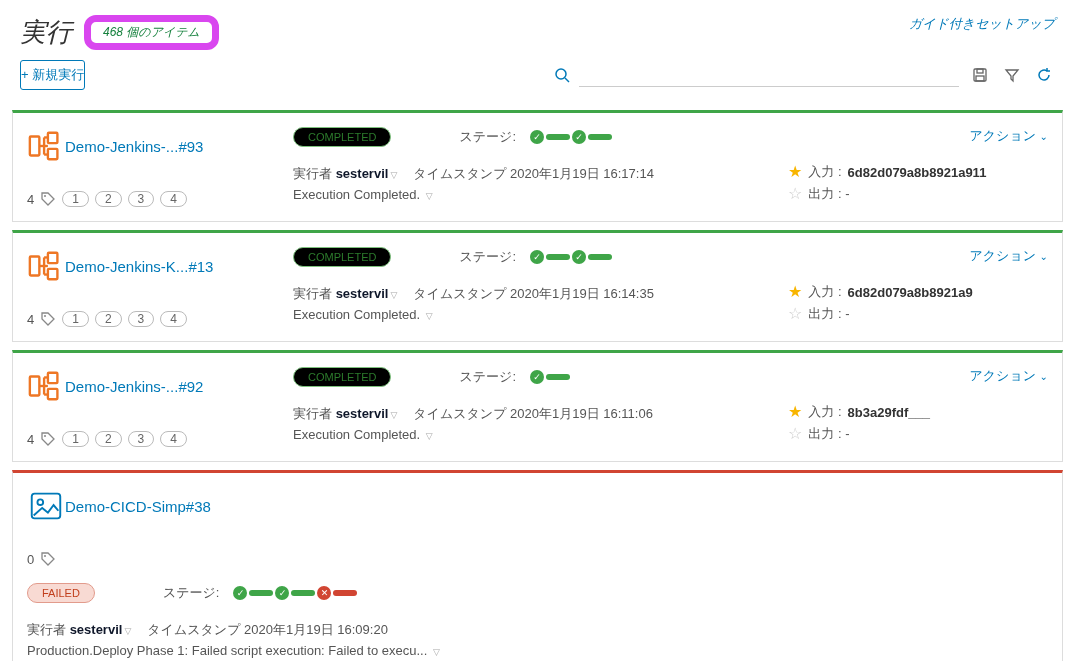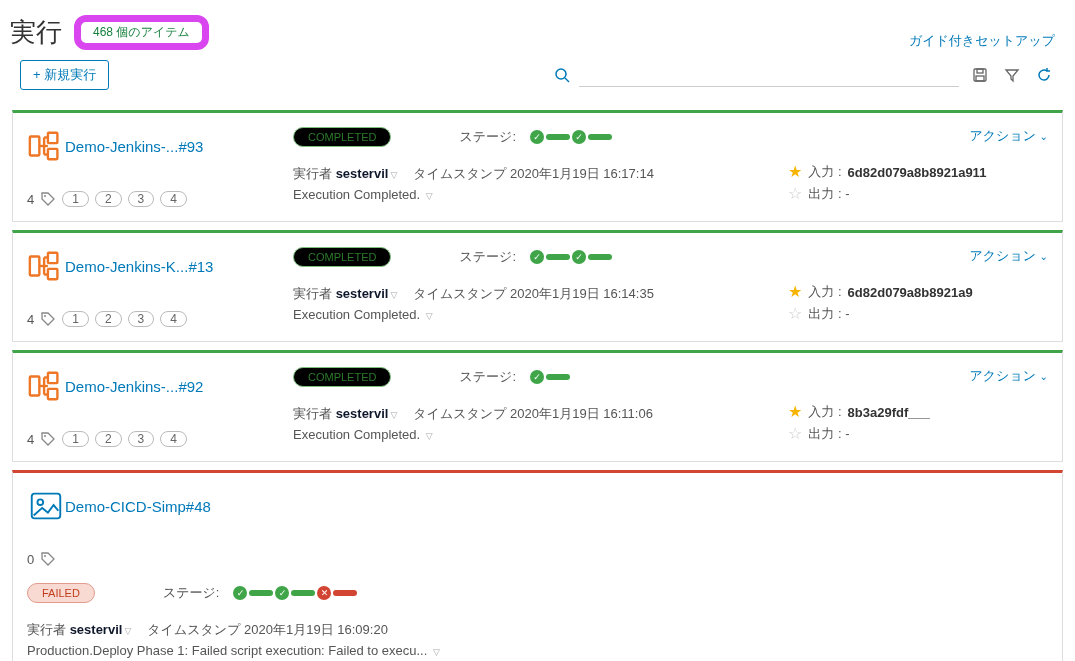--- a/index.html
+++ b/index.html
@@ -1,22 +1,22 @@
 <!DOCTYPE html>
 <html><head>
 <meta charset="utf-8">
 <style>
 * { box-sizing: border-box; margin: 0; padding: 0; }
 body { font-family: "Segoe UI", Arial, sans-serif; background: #fff; width: 1075px; font-size: 13px; color: #333; }
-.header { display: flex; align-items: flex-end; padding: 15px 20px 10px 10px; }
+.header { display: flex; align-items: flex-start; padding: 15px 20px 10px 20px; font-style: italic; }
 .page-title { font-size: 26px; font-weight: 400; color: #333; margin-right: 12px; }
 .item-count-badge { border: 7px solid #d946ef; border-radius: 12px; padding: 2px 12px; font-size: 12px; color: #15803d; }
 .header-right { margin-left: auto; color: #0079b8; font-size: 13px; cursor: pointer; }
 .toolbar { display: flex; align-items: center; padding: 0 20px 12px 20px; gap: 10px; }
-.new-exec-btn { border: 1px solid #0079b8; background: #fff; color: #0079b8; padding: 5px 12px; border-radius: 3px; font-size: 13px; cursor: pointer; }
+.new-exec-btn { border: 1px solid #0079b8; background: #fff; color: #0079b8; padding: 5px 0; border-radius: 3px; font-size: 13px; cursor: pointer; }
 .toolbar-spacer { flex: 1; }
 .search-wrap { display: flex; align-items: center; gap: 6px; }
 .search-input { border: none; border-bottom: 1px solid #ccc; width: 380px; padding: 4px 2px; font-size: 13px; outline: none; }
 .icon-btn { color: #666; cursor: pointer; padding: 3px; display: inline-flex; }
 .exec-card { border: 1px solid #ddd; border-top: 3px solid #3fa548; margin: 8px 12px; padding: 14px 14px 14px 14px; display: flex; gap: 16px; }
 .exec-card.failed { border-top-color: #d14532; flex-direction: column; }
 .card-left { width: 250px; flex-shrink: 0; }
 .title-row { display: flex; align-items: center; gap: 0; margin-bottom: 26px; }
 .pipeline-icon { width: 38px; height: 38px; flex-shrink: 0; }
 .exec-name { color: #0079b8; font-size: 15px; white-space: nowrap; overflow: hidden; text-overflow: ellipsis; max-width: 140px; }
@@ -256,21 +256,21 @@
       <div class="card-left">
         <div class="title-row">
           <span>
             <svg class="pipeline-icon" viewBox="0 0 40 40">
               <rect x="5" y="7" width="30" height="26" rx="3" fill="none" stroke="#0079b8" stroke-width="2"></rect>
               <circle cx="14" cy="16" r="3" fill="none" stroke="#0079b8" stroke-width="2"></circle>
               <path d="M7 30 L16 22 L22 27 L28 19 L33 25" fill="none" stroke="#0079b8" stroke-width="2"></path>
             </svg>
           </span>
           <span class="exec-name">Demo-CICD-Simp</span>
-          <span class="exec-num">#48</span>
+          <span class="exec-num">#38</span>
         </div>
         <div class="tags-row">
           <span class="tag-count">0</span>
           <span>
             <svg width="16" height="16" viewBox="0 0 16 16" style="vertical-align:middle">
               <path d="M2 2 L8 2 L14 8 L8 14 L2 8 Z" fill="none" stroke="#888" stroke-width="1.3"></path>
               <circle cx="5" cy="5" r="1" fill="#888"></circle>
             </svg>
           </span>
         </div>

